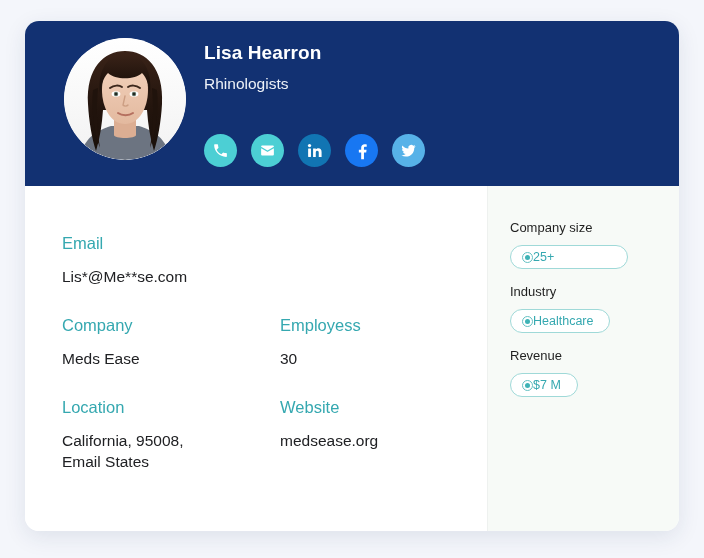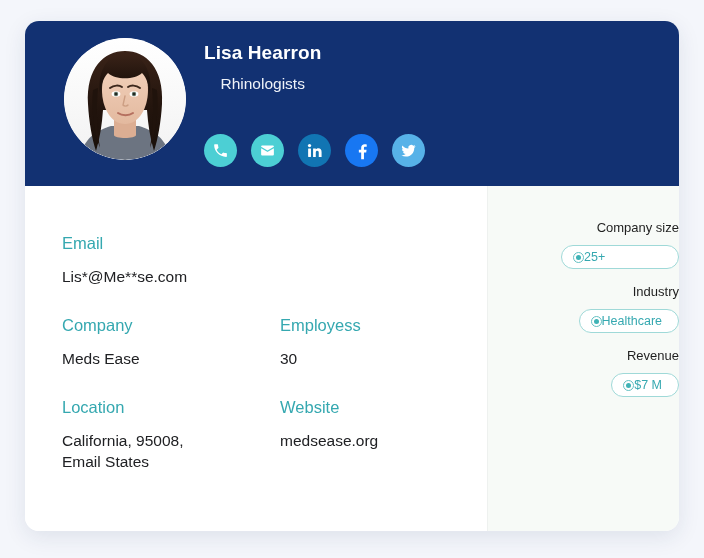--- a/index.html
+++ b/index.html
@@ -73,21 +73,20 @@
     letter-spacing: 0.1px;
     line-height: 22px;
     margin: 0;
   }
   .person-role {
     font-size: 15.5px;
     font-weight: normal;
     color: #eef2f8;
     line-height: 20px;
     margin: 10px 0 0 0;
-    text-align: center;
   }
 
   .social-row {
     position: absolute;
     left: 179px;
     top: 113px;
     display: flex;
     gap: 14px;
   }
   .social-btn {
@@ -141,21 +140,20 @@
     line-height: 21px;
     margin: 0;
   }
 
   .side-panel {
     flex: 1 1 auto;
     background: #f7faf7;
     border-left: 1px solid #eef1ef;
     padding: 33px 0 0 22px;
     box-sizing: border-box;
-    text-align: right;
   }
   .side-block { margin-bottom: 14px; }
   .side-block:last-child { margin-bottom: 0; }
   .side-label {
     font-size: 13px;
     color: #1f1f1f;
     line-height: 17px;
     margin: 0 0 9px 0;
   }
   .pill {

